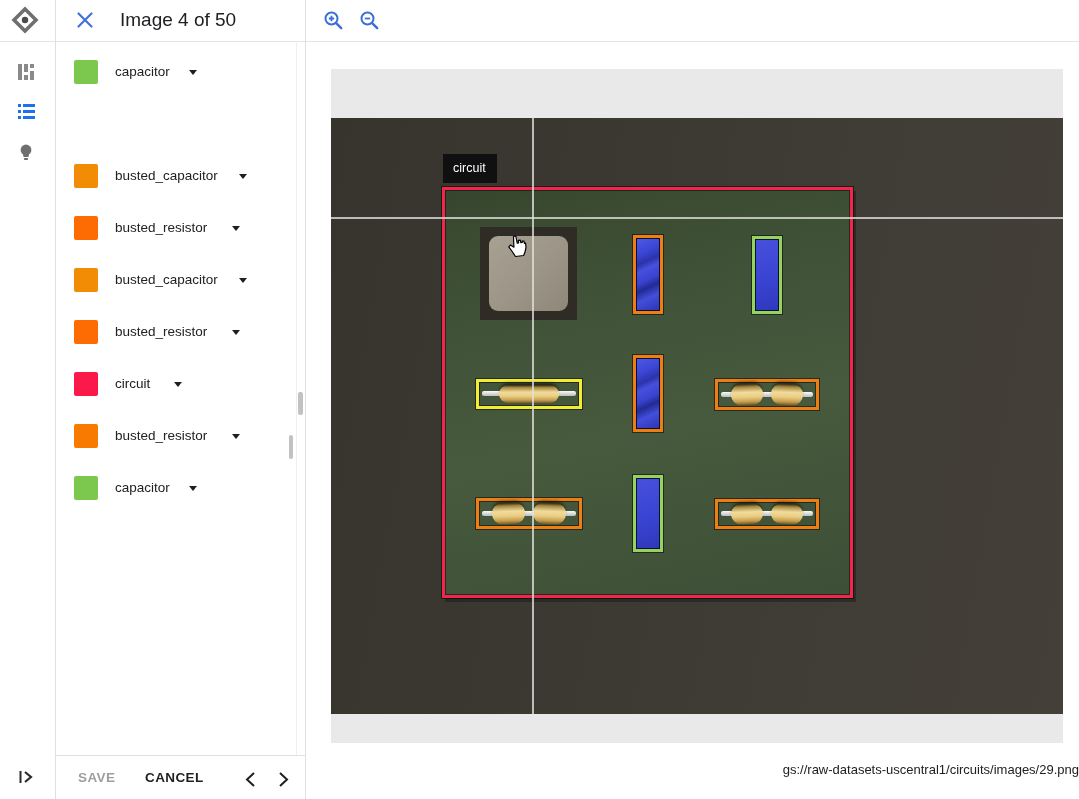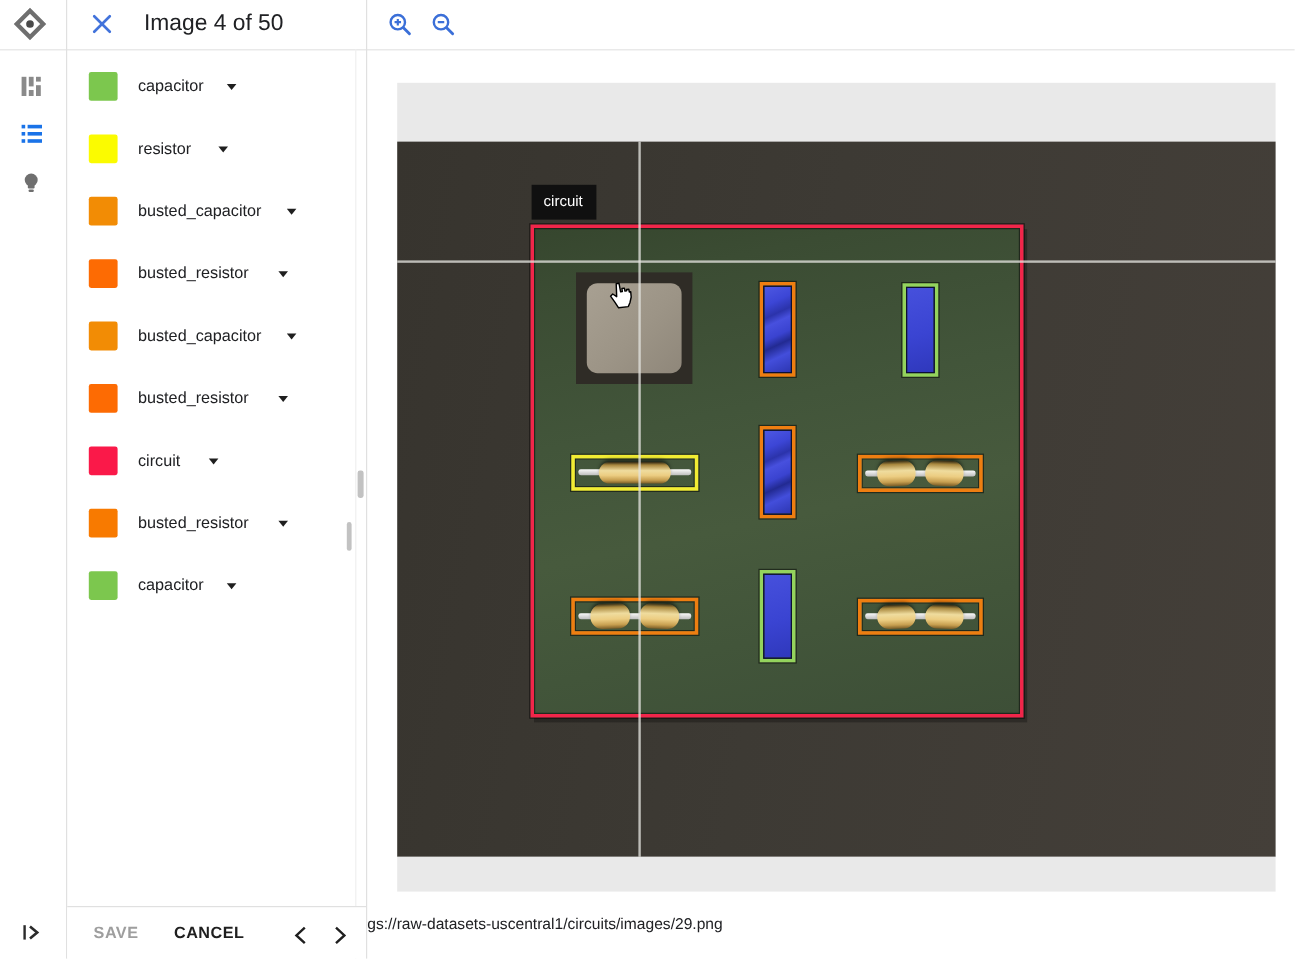--- a/index.html
+++ b/index.html
@@ -83,21 +83,21 @@
 
   .crosshair { position:absolute; background:rgba(226,226,220,.78); z-index:30; }
   #crosshair-v { width:2px; }
   #crosshair-h { height:2px; }
 
   #region-tooltip { position:absolute; left:443px; top:154px; min-width:54px; height:29px; z-index:40;
     background:#101010; color:#fff; font-size:12.5px; line-height:29px; padding:0 10px; }
 
   #cursor { position:absolute; left:506px; top:234px; z-index:60; }
 
-  #image-path { position:absolute; left:306px; top:762px; width:773px; text-align:left;
+  #image-path { position:absolute; left:306px; top:762px; width:773px; text-align:right;
     font-size:13px; color:#202124; }
 
   svg { display:block; }
 </style>
 </head>
 <body>
 
 <div class="topbar-border"></div>
 <div class="rail-divider"></div>
 <div class="panel-track"></div>
@@ -162,25 +162,20 @@
     <path d="M5.8 8.5 L11.2 8.5" stroke="#3b6fd8" stroke-width="1.8"></path>
   </svg>
 </div>
 
 <div id="label-list">
     <div class="label-item" style="top: 19px;">
       <span class="swatch" style="background: rgb(124, 199, 78);"></span>
       <span class="label-text">capacitor</span>
       <span class="caret" style="left: 133.8px;"></span>
     </div>
-    <div class="label-item" style="top: 71px;">
-      <span class="swatch" style="background: rgb(251, 251, 0);"></span>
-      <span class="label-text">resistor</span>
-      <span class="caret" style="left: 126.6px;"></span>
-    </div>
     <div class="label-item" style="top: 123px;">
       <span class="swatch" style="background: rgb(242, 140, 5);"></span>
       <span class="label-text">busted_capacitor</span>
       <span class="caret" style="left: 184.2px;"></span>
     </div>
     <div class="label-item" style="top: 175px;">
       <span class="swatch" style="background: rgb(253, 107, 3);"></span>
       <span class="label-text">busted_resistor</span>
       <span class="caret" style="left: 177px;"></span>
     </div>

